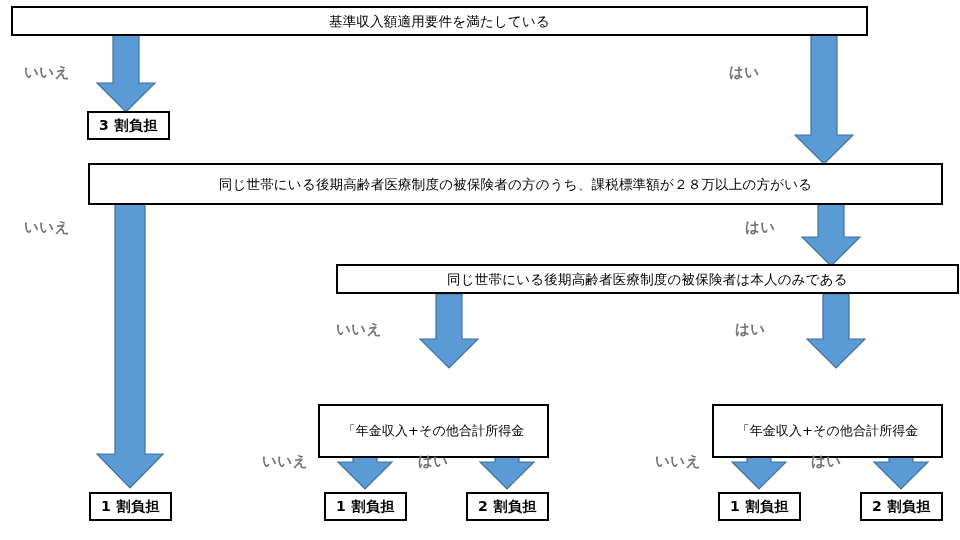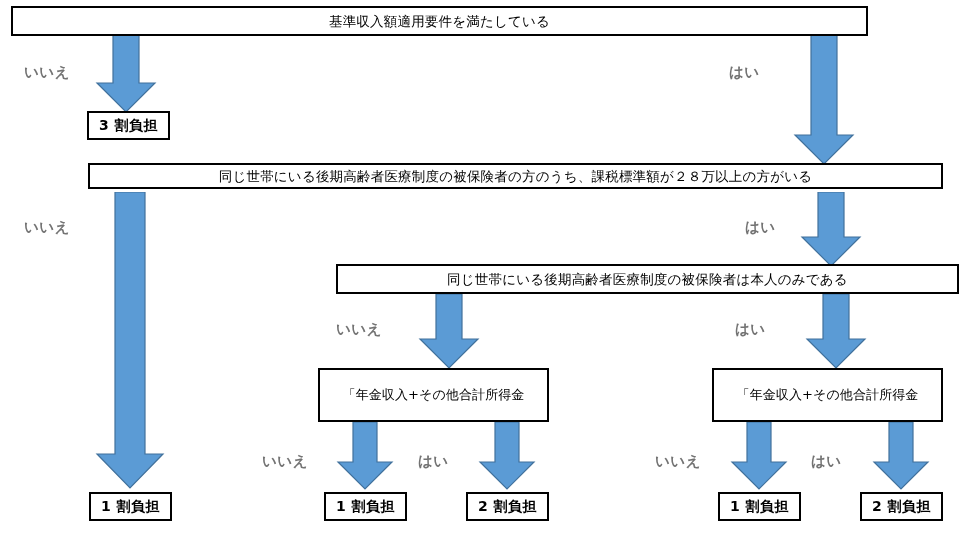--- a/index.html
+++ b/index.html
@@ -38,20 +38,21 @@
   .node-result {
     font-size: 14px;
     font-weight: bold;
     letter-spacing: 0.5px;
   }
   .node-income {
     font-size: 13px;
     padding: 2px 4px;
     line-height: 1.45;
     letter-spacing: 0.1px;
+    margin-top: 36px;
   }
   .label {
     position: absolute;
     font-size: 14.5px;
     font-weight: bold;
     color: #737373;
     white-space: nowrap;
     z-index: 4;
     letter-spacing: 0.5px;
   }
@@ -127,21 +128,21 @@
   <div class="arrow" style="left:872px; top:422px; width:58px; height:68px;">
     <svg viewBox="0 0 58 68" preserveAspectRatio="none">
       <polygon points="17,0 41,0 41,40 56,40 29,67 2,40 17,40" fill="#5B9BD5" stroke="#41719C" stroke-width="1.2"></polygon>
     </svg>
   </div>
 
   <div class="node node-question" style="left:11px; top:6px; width:857px; height:30px;">基準収入額適用要件を満たしている</div>
 
   <div class="node node-result" style="left:87px; top:111px; width:83px; height:29px;">3 割負担</div>
 
-  <div class="node node-question" style="left:88px; top:163px; width:855px; height:26px;text-align:right;">同じ世帯にいる後期高齢者医療制度の被保険者の方のうち、課税標準額が２８万以上の方がいる</div>
+  <div class="node node-question" style="left:88px; top:163px; width:855px; height:42px;text-align:right;">同じ世帯にいる後期高齢者医療制度の被保険者の方のうち、課税標準額が２８万以上の方がいる</div>
 
   <div class="node node-question" style="left:336px; top:264px; width:623px; height:30px;">同じ世帯にいる後期高齢者医療制度の被保険者は本人のみである</div>
 
   <div class="node node-income" style="left:318px; top:368px; width:231px; height:54px; flex-direction:column;">
     <span>「年金収入+その他合計所得金</span>
   </div>
 
   <div class="node node-income" style="left:712px; top:368px; width:231px; height:54px; flex-direction:column;">
     <span>「年金収入+その他合計所得金</span>
   </div>

